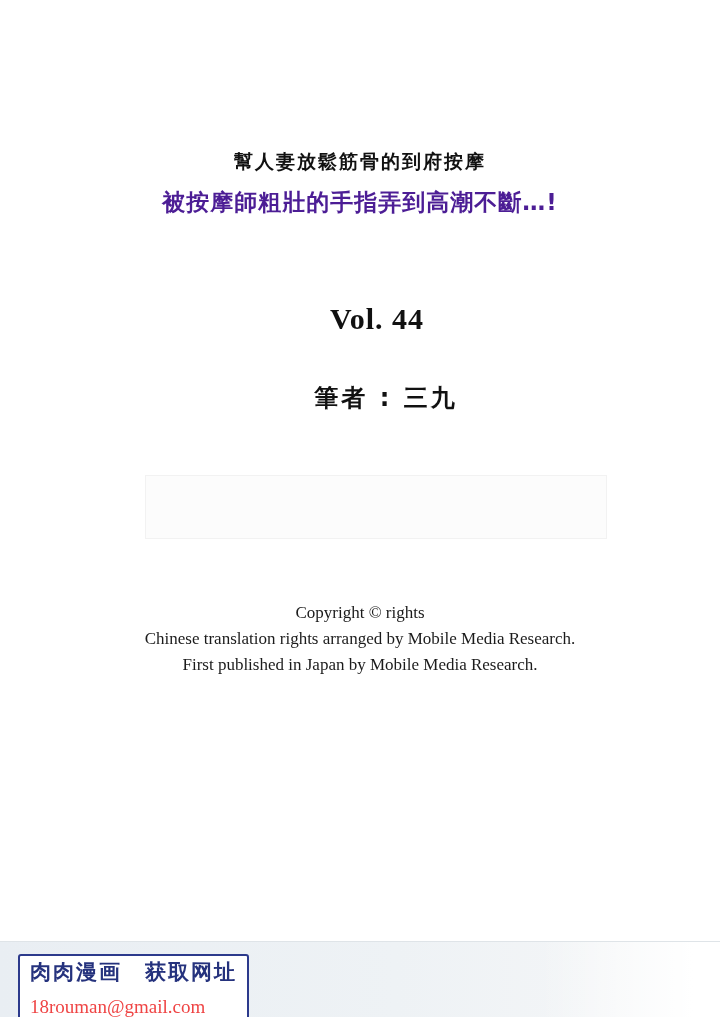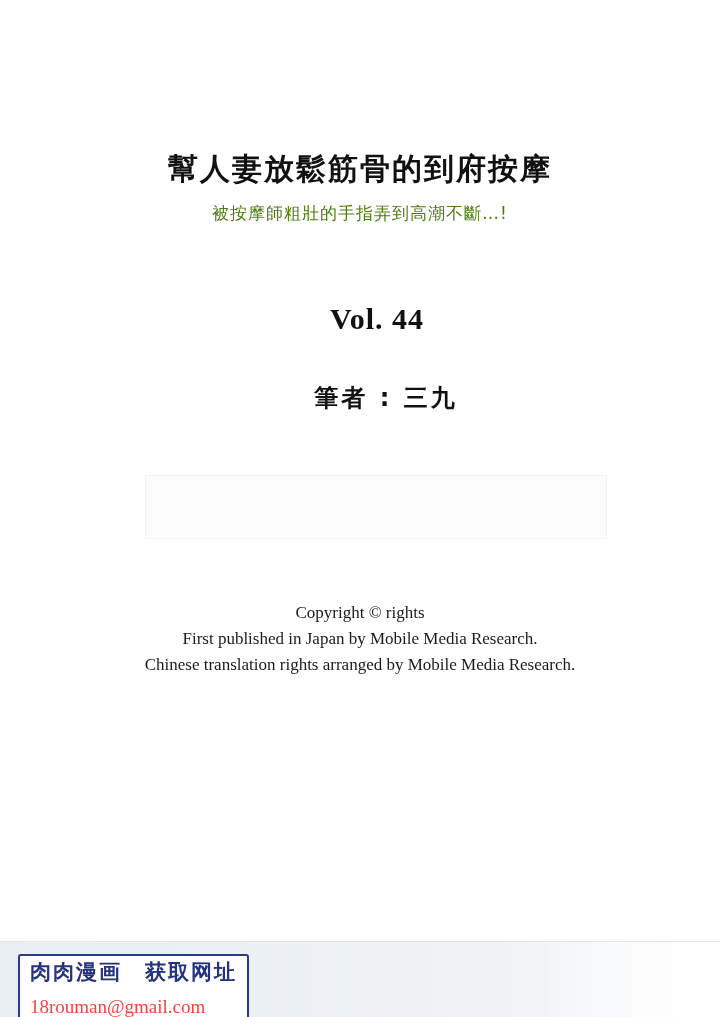--- a/index.html
+++ b/index.html
@@ -25,33 +25,33 @@
   
   .title-block {
     position: absolute;
     top: 150px;
     left: 0;
     width: 720px;
     text-align: center;
   }
   .main-title {
     font-family: "DejaVu Sans", sans-serif;
-    font-size: 30px;
+    font-size: 19px;
     font-weight: bold;
     letter-spacing: 2px;
     color: #111111;
     line-height: 1.25;
     margin: 0;
   }
   .sub-title {
     font-family: "DejaVu Sans", sans-serif;
-    font-size: 17px;
-    font-weight: normal;
+    font-size: 23px;
+    font-weight: bold;
     letter-spacing: 1px;
-    color: #4d7c0f;
+    color: #4c1d95;
     margin: 14px 0 0 0;
     line-height: 1.3;
   }
 
   
   .volume {
     position: absolute;
     top: 302px;
     left: 17px;
     width: 720px;
@@ -165,22 +165,22 @@
   </div>
 
   <div class="volume">Vol. 44</div>
 
   <div class="author">筆者 : 三九</div>
 
   <div class="placeholder-band"></div>
 
   <div class="copyright-block">
     <span class="line">Copyright © rights</span>
+    <span class="line">Chinese translation rights arranged by Mobile Media Research.</span>
     <span class="line">First published in Japan by Mobile Media Research.</span>
-    <span class="line">Chinese translation rights arranged by Mobile Media Research.</span>
   </div>
 
   <div class="watermark">
     <div class="watermark-box">
       <div class="watermark-title">肉肉漫画　获取网址</div>
       <div class="watermark-mail">18rouman@gmail.com</div>
     </div>
     <div class="watermark-fade"></div>
   </div>
 

